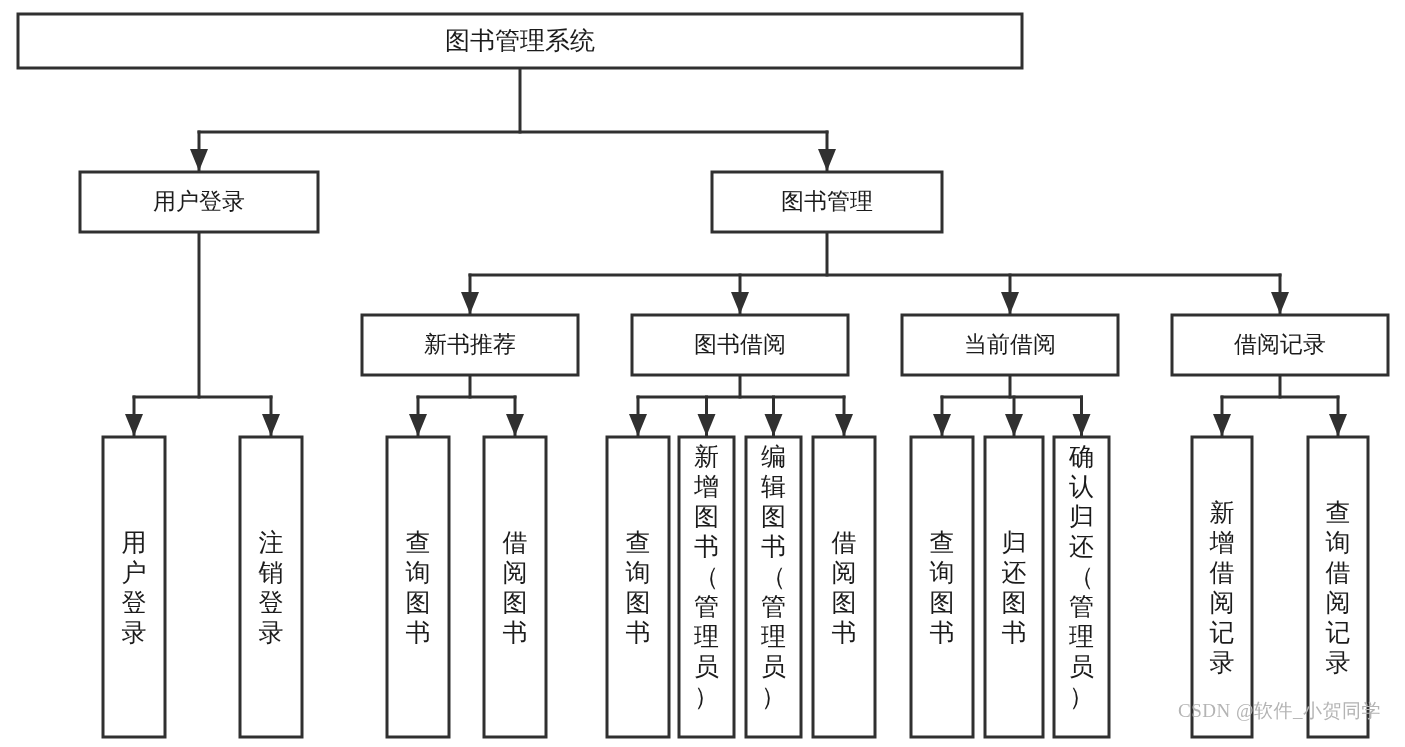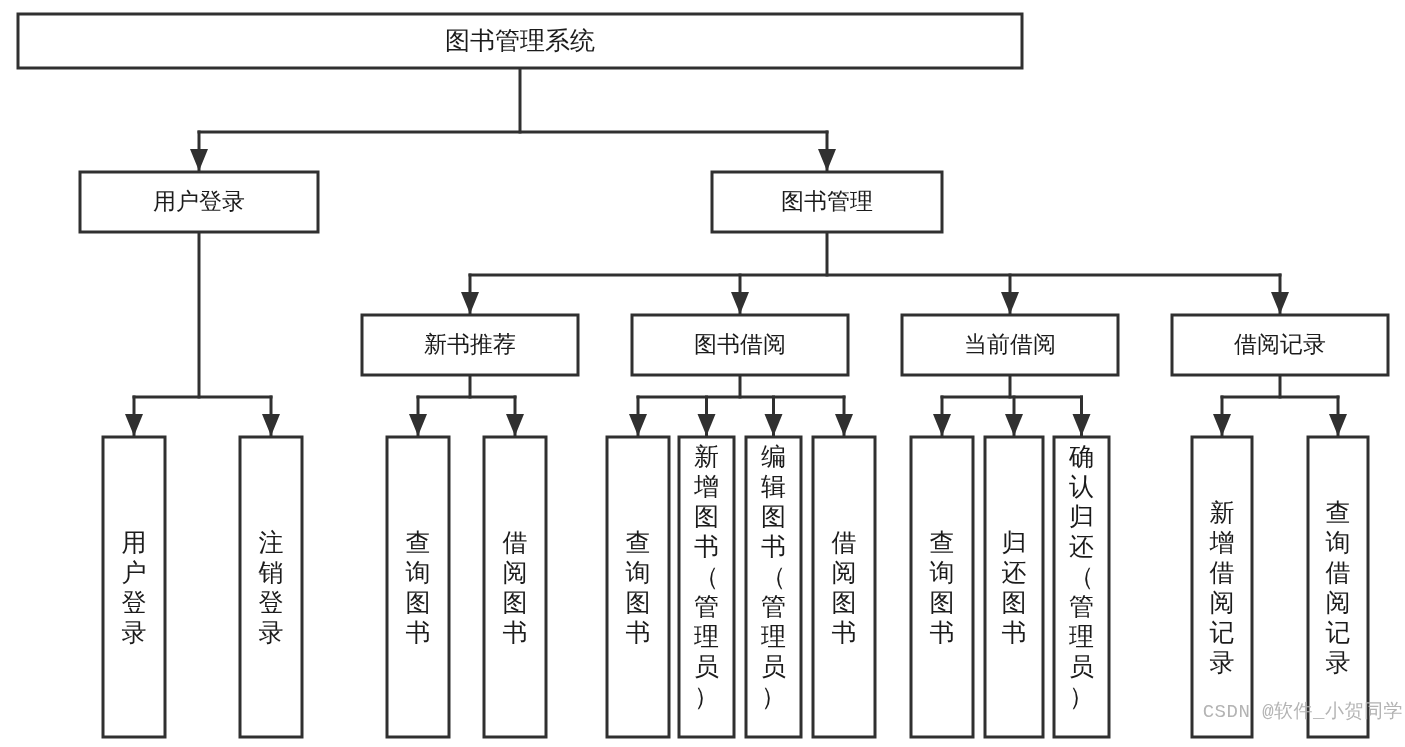--- a/index.html
+++ b/index.html
@@ -50,23 +50,23 @@
     font-size: 25px;
   }
   .leaf-label {
     font-family: "Liberation Sans", "DejaVu Sans", sans-serif;
     fill: #1b1b1b;
     font-size: 25px;
     text-anchor: middle;
   }
   .watermark {
     position: absolute;
-    right: 2px;
+    right: 24px;
     bottom: 6px;
-    font-family: Liberation Mono, monospace;
+    font-family: Liberation Serif, serif;
     font-size: 19px;
     color: #b4b4b4;
     letter-spacing: 0.5px;
     white-space: nowrap;
     user-select: none;
   }
 </style>
 </head>
 <body>
 

